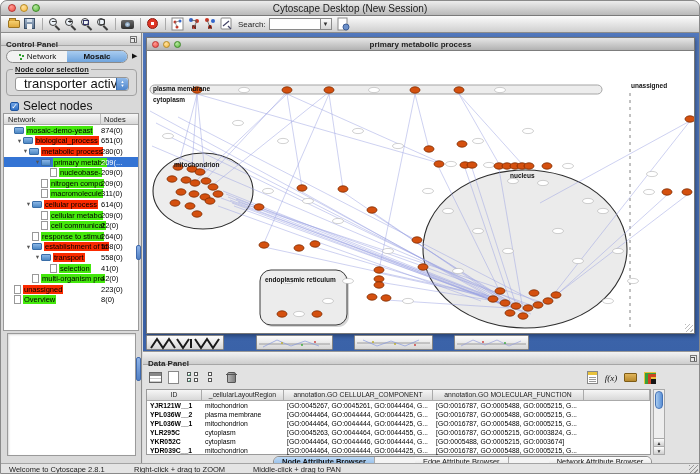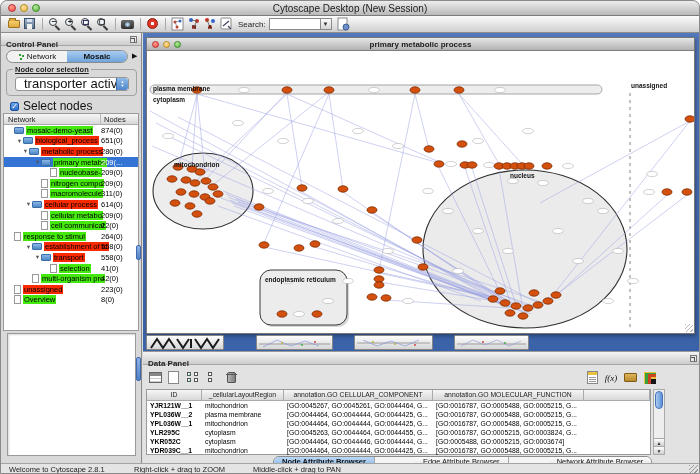--- a/index.html
+++ b/index.html
@@ -319,21 +319,21 @@
             <span class="ticon file"></span>
             <span class="chip green">cellular metabo</span>
             <span class="cnt">209(0)</span>
           </div>
           <div class="trow" style="padding-left: 30px;">
             <span class="arr"></span>
             <span class="ticon file"></span>
             <span class="chip green">cell communicat</span>
             <span class="cnt">22(0)</span>
           </div>
-          <div class="trow" style="padding-left: 3px;">
+          <div class="trow" style="padding-left: 21px;">
             <span class="arr"></span>
             <span class="ticon file"></span>
             <span class="chip green">response to stimul</span>
             <span class="cnt">264(0)</span>
           </div>
           <div class="trow" style="padding-left: 21px;">
             <span class="arr">▼</span>
             <span class="ticon folder"></span>
             <span class="chip red">establishment of lo</span>
             <span class="cnt">558(0)</span>

